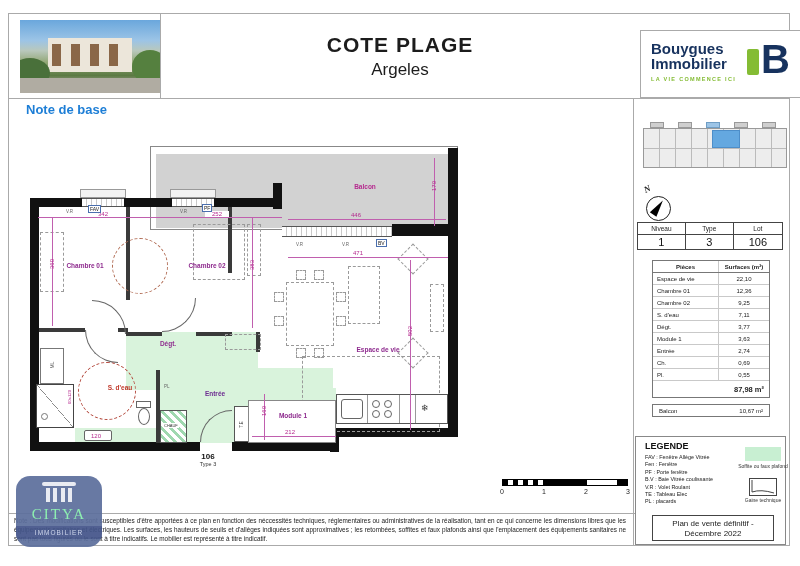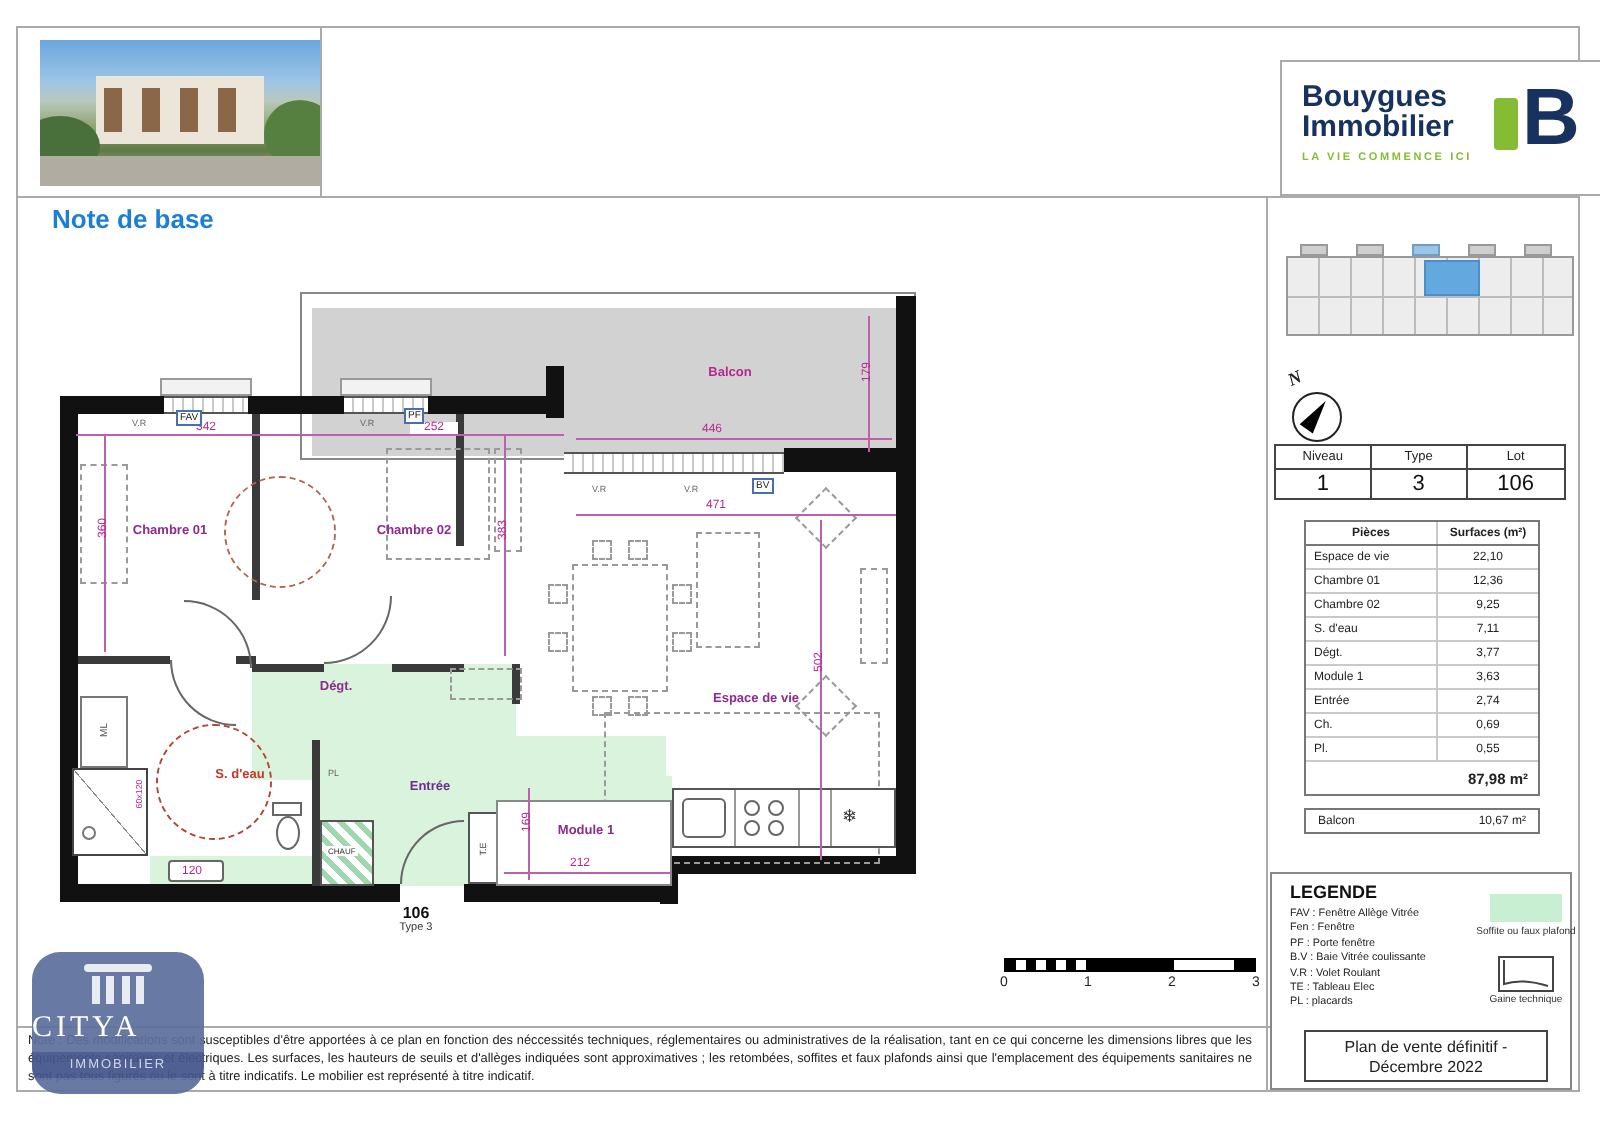--- a/index.html
+++ b/index.html
@@ -48,20 +48,24 @@
   <div class="line" style="left:8px;top:513px;width:627px;height:1px;"></div>
 
   <div class="abs" style="left:20px;top:20px;width:140px;height:73px;background:linear-gradient(to bottom,#6aa7dc 0%,#9cc4e6 28%,#b9c8bc 42%,#93a877 58%,#5c7a44 76%,#a3a094 88%,#b3afa5 100%);overflow:hidden;">
     <div class="abs" style="left:28px;top:18px;width:84px;height:34px;background:#ece6da;"></div>
     <div class="abs" style="left:32px;top:24px;width:76px;height:22px;background:repeating-linear-gradient(90deg,#8a6748 0 9px,#ece6da 9px 19px);"></div>
     <div class="abs" style="left:-10px;top:38px;width:40px;height:30px;background:#49703a;border-radius:50%;"></div>
     <div class="abs" style="left:112px;top:30px;width:36px;height:34px;background:#55803f;border-radius:50%;"></div>
     <div class="abs" style="left:0;top:58px;width:140px;height:15px;background:#b0aca2;"></div>
   </div>
 
+  <div class="abs" style="left:160px;top:33px;width:480px;text-align:center;">
+    <div style="font-size:21px;font-weight:bold;color:#1c1c1c;letter-spacing:1px;">COTE PLAGE</div>
+    <div style="font-size:17px;color:#1c1c1c;margin-top:3px;">Argeles</div>
+  </div>
 
   <div class="abs" style="left:640px;top:30px;width:176px;height:68px;border:1px solid #aaa;background:#fff;">
     <div class="abs" style="left:10px;top:10px;">
       <div style="font-size:15px;font-weight:bold;color:#17325e;line-height:15px;">Bouygues</div>
       <div style="font-size:15px;font-weight:bold;color:#17325e;line-height:15px;">Immobilier</div>
       <div style="font-size:5.5px;font-weight:bold;color:#84bc34;letter-spacing:1.3px;margin-top:5px;">LA VIE COMMENCE ICI</div>
     </div>
     <div class="abs" style="left:106px;top:8px;display:flex;align-items:center;">
       <div style="width:12px;height:26px;background:#84bc34;border-radius:2px;margin-right:2px;margin-top:6px;"></div>
       <div style="font-size:40px;font-weight:bold;color:#17325e;line-height:40px;">B</div>
@@ -330,17 +334,17 @@
   <div class="abs" style="left:14px;top:516px;width:612px;font-size:6.4px;line-height:9px;color:#222;text-align:justify;">Note : Des modifications sont susceptibles d'être apportées à ce plan en fonction des néccessités techniques, réglementaires ou administratives de la réalisation, tant en ce qui concerne les dimensions libres que les équipements sanitaires et électriques. Les surfaces, les hauteurs de seuils et d'allèges indiquées sont approximatives ; les retombées, soffites et faux plafonds ainsi que l'emplacement des équipements sanitaires ne sont pas tous figurés ou le sont à titre indicatifs. Le mobilier est représenté à titre indicatif.</div>
 
   <div class="abs" style="left:16px;top:476px;width:86px;height:71px;background:#5d6f9d;opacity:0.93;border-radius:14px;z-index:5;overflow:hidden;">
     <div class="abs" style="left:26px;top:6px;width:34px;height:4px;background:#e8eaf2;border-radius:2px;"></div>
     <div class="abs" style="left:30px;top:12px;width:26px;height:14px;display:flex;justify-content:space-between;">
       <div style="width:4px;height:14px;background:#e8eaf2;"></div>
       <div style="width:4px;height:14px;background:#e8eaf2;"></div>
       <div style="width:4px;height:14px;background:#e8eaf2;"></div>
       <div style="width:4px;height:14px;background:#e8eaf2;"></div>
     </div>
-    <div class="abs" style="left:0;top:30px;width:70px;text-align:left;font-family:'Liberation Serif',serif;font-size:15px;letter-spacing:2px;color:#ffffff;">CITYA</div>
+    <div class="abs" style="left:0;top:30px;width:70px;text-align:right;font-family:'Liberation Serif',serif;font-size:15px;letter-spacing:2px;color:#86efac;">CITYA</div>
     <div class="abs" style="left:0;top:50px;width:86px;height:13px;background:#44558a;color:#ccd4ec;font-size:6.5px;letter-spacing:1px;text-align:center;line-height:13px;">IMMOBILIER</div>
   </div>
 
 </div>
 
 </body></html>

